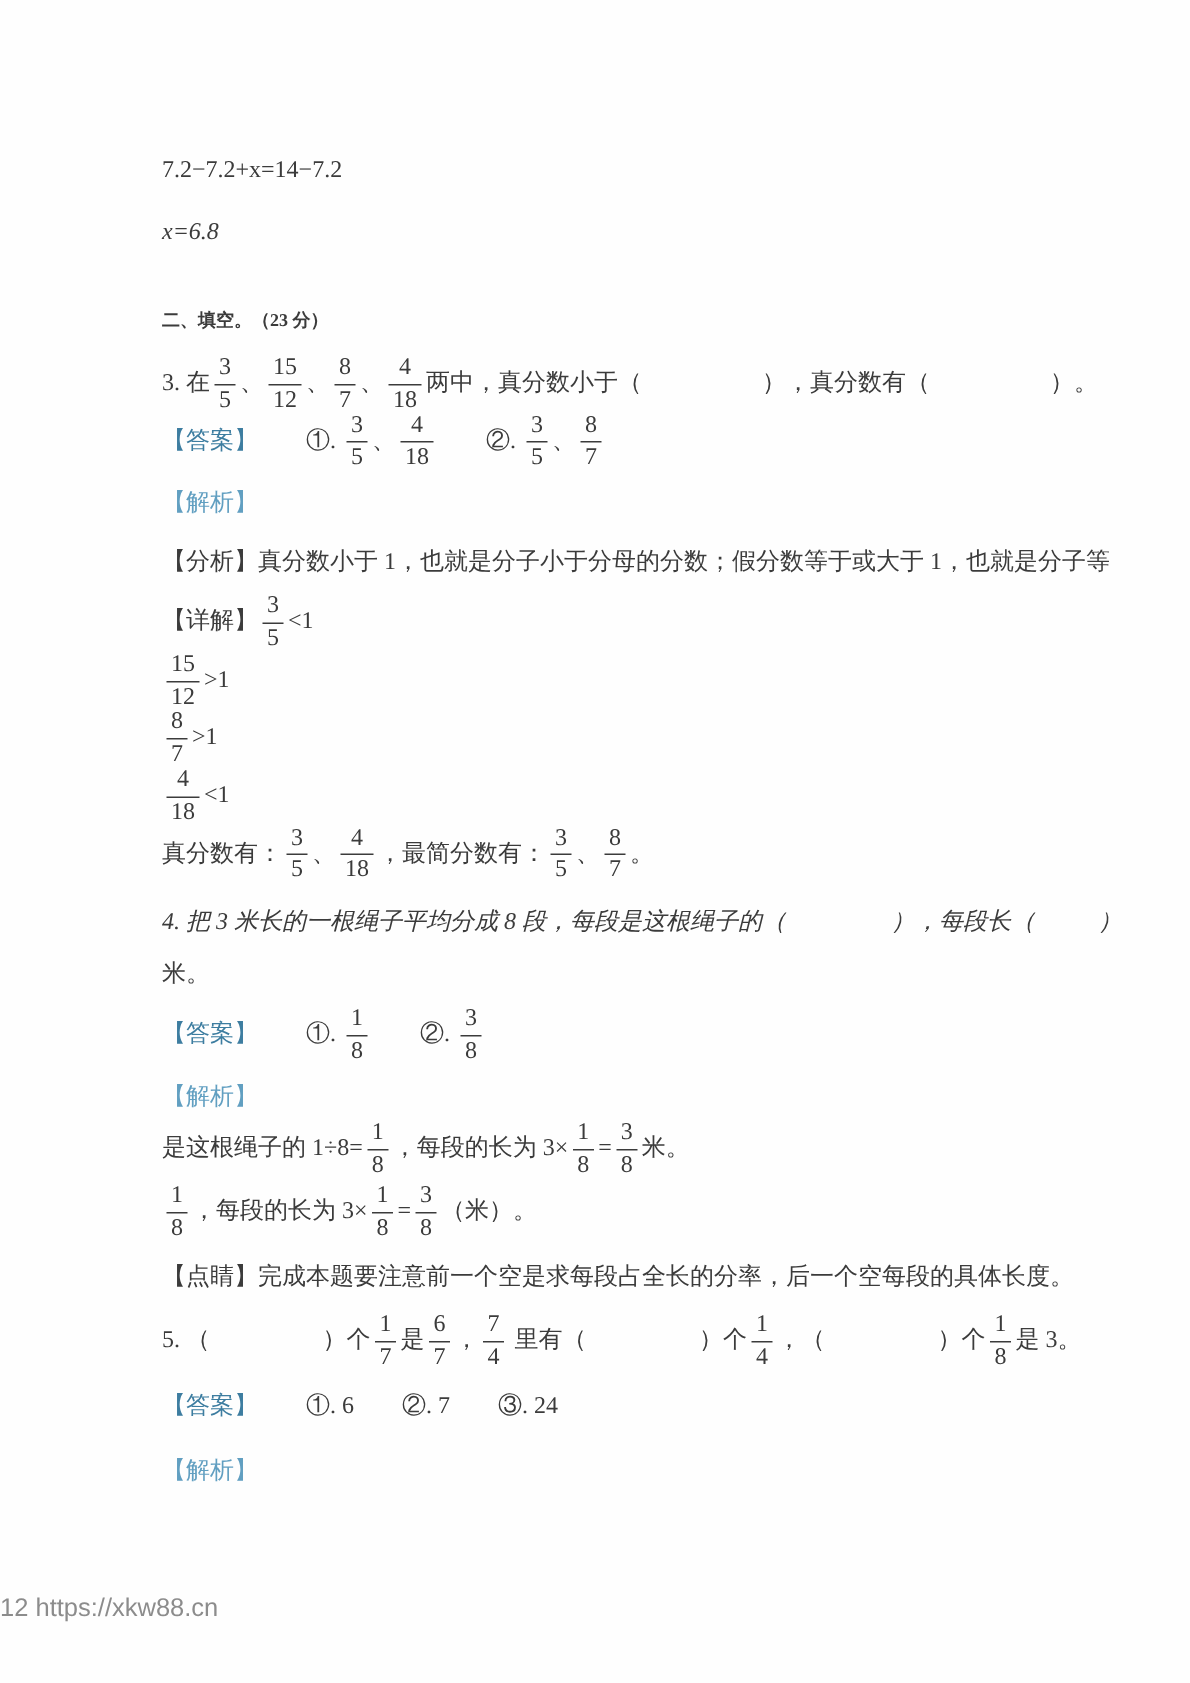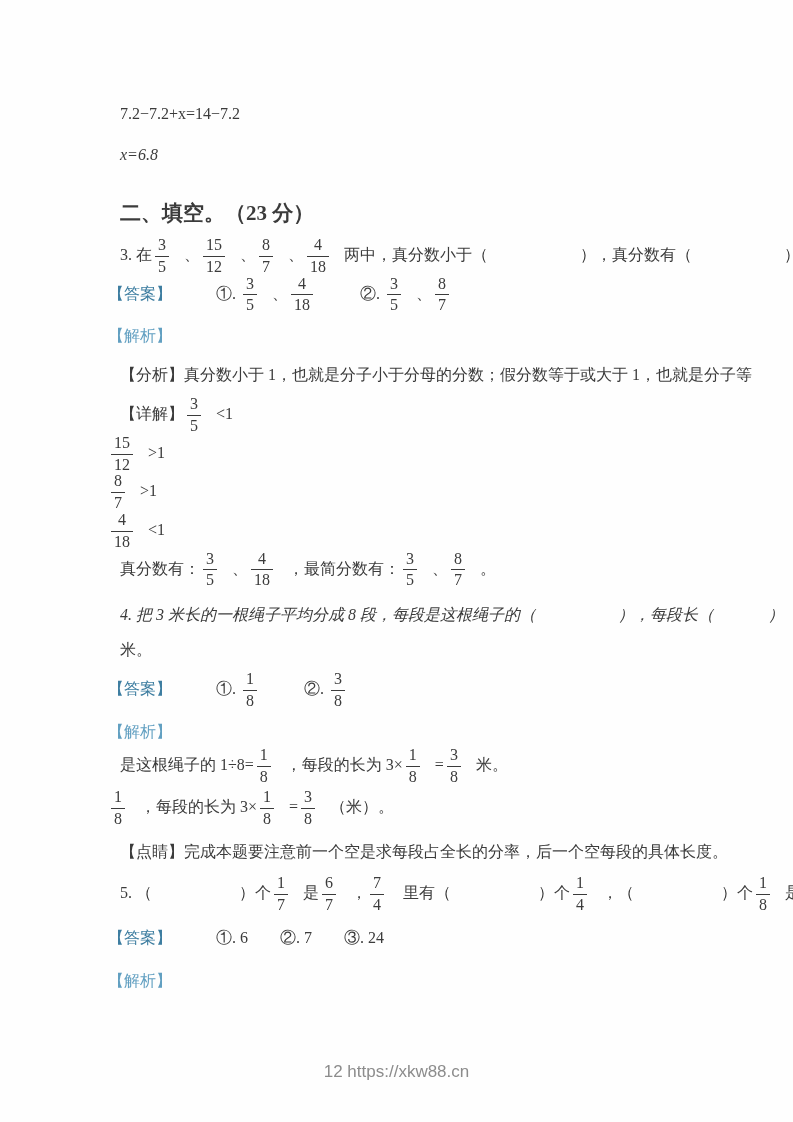--- a/index.html
+++ b/index.html
@@ -18,35 +18,34 @@
     line-height:31px;
     white-space:nowrap;
     margin:0;
   }
   .mt4{margin-top:4px;}
   .mt6{margin-top:6px;}
   .mt8{margin-top:8px;}
   .mt10{margin-top:10px;font-style:italic;}
   .mt12{margin-top:12px;}
   .mt28{margin-top:28px;}
-  .heading{font-weight:bold;font-size:21px;}
-  .txt{color:var(--text,#3b3b3b);margin-left:12px;}
+  .heading{font-weight:bold;font-size:12px;}
+  .txt{color:var(--text,#3b3b3b);}
   .tag-answer{color:var(--tag-answer,#3d7da0);}
   .tag-jiexi{color:var(--tag-jiexi,#619fc1);}
   .frac{
     display:inline-flex;flex-direction:column;align-items:center;
     vertical-align:middle;line-height:1.05;margin:0 3px;
     text-align:center;
   }
   .frac .num{padding:0 3px 2px;}
   .frac .den{border-top:1.4px solid var(--text,#3b3b3b);padding:2px 3px 0;}
   .blank{display:inline-block;height:2px;}
   .footer{
     position:absolute;left:0;right:0;bottom:40px;
-    text-align:center;
     color:var(--footer,#8c8c8c);
     font-family:"Liberation Sans","DejaVu Sans",sans-serif;
     font-size:17px;
   }
 </style>
 </head>
 <body style="--bg: #fefefe; --text: #3b3b3b; --tag-answer: #3d7da0; --tag-jiexi: #619fc1; --footer: #8c8c8c;">
 
 <div class="doc">
     <div class="line "><span class="txt">7.2−7.2+x=14−7.2</span></div>

